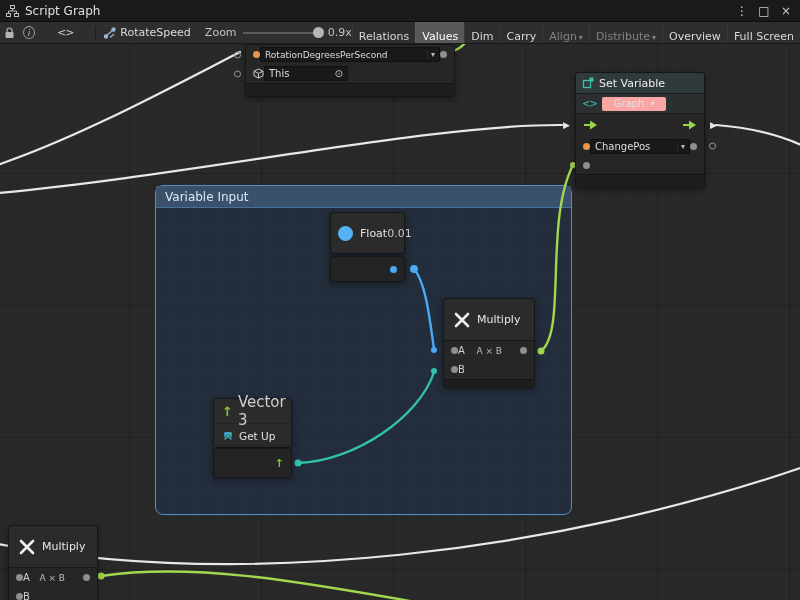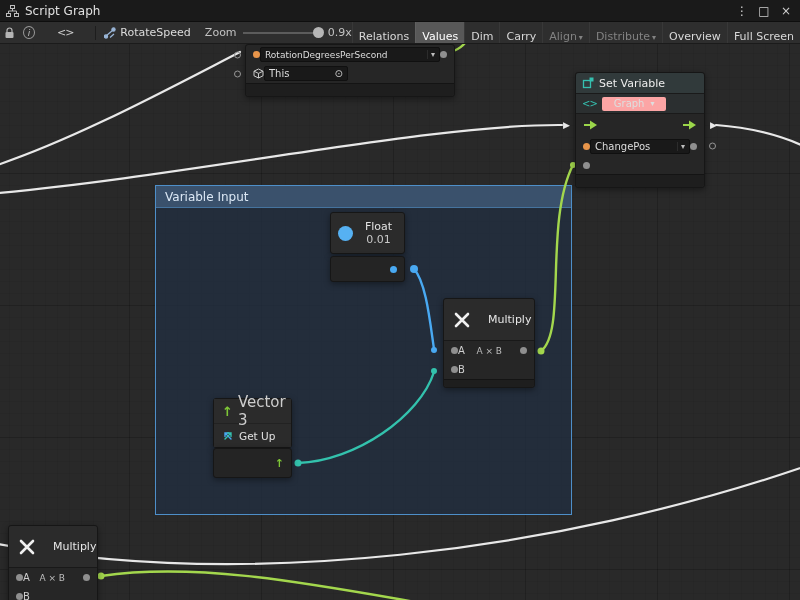--- a/index.html
+++ b/index.html
@@ -40,21 +40,21 @@
     background-image:
       linear-gradient(rgba(0,0,0,.16) 1px,transparent 1px),
       linear-gradient(90deg,rgba(0,0,0,.16) 1px,transparent 1px),
       linear-gradient(rgba(0,0,0,.06) 1px,transparent 1px),
       linear-gradient(90deg,rgba(0,0,0,.06) 1px,transparent 1px);
     background-size:132px 132px,132px 132px,12px 12px,12px 12px;background-position:-3px -3px}
   .wires{position:absolute;left:0;top:0;pointer-events:none}
 
   
   .group{position:absolute;left:155px;top:141px;width:417px;height:330px;
-         background:rgba(33,46,64,.78);border:1px solid #4e8fc9;border-radius:0}
+         background:rgba(33,46,64,.78);border:1px solid #4e8fc9;border-radius:8px}
   .group-header{height:22px;background:rgba(62,88,118,.85);border-bottom:1px solid rgba(78,143,201,.55);
                 display:flex;align-items:center;padding:0 9px;font-size:12px;color:#dce8f5}
 
   
   .node{position:absolute;background:#262626;border:1px solid #161616;border-radius:3px;
         box-shadow:0 2px 6px rgba(0,0,0,.4)}
   .nrow{position:relative;display:flex;align-items:center;height:19px;padding:0 7px}
   .nfooter{height:13px;background:#1e1e1e;border-top:1px solid #141414;border-radius:0 0 3px 3px}
   .p-dot{width:7px;height:7px;border-radius:50%;background:#8f8f8f;flex:none}
   .p-dot.orange{background:#e8954a}
@@ -78,28 +78,28 @@
   .sv-kind{height:20px;background:#2b2f30;border-bottom:1px solid #1a1a1a;display:flex;
            align-items:center;gap:5px;padding:0 6px}
   .teal-code{color:#35c0b0;font-size:10px;letter-spacing:-1px}
   .kind-btn{background:#3d3d3d;border:7px solid #fca5a5;border-radius:2px;height:14px;
             display:flex;align-items:center;gap:4px;padding:0 5px;font-size:10px;color:#dedede}
   .flow{height:22px;justify-content:space-between}
   .tri{position:absolute;top:50%;transform:translateY(-50%);font-size:9px;color:#e8e8e8;line-height:1}
   .tri.l{left:-13px}.tri.r{right:-13px}
 
   
-  .mult-header{height:42px;display:flex;align-items:center;gap:17px;padding:0 9px;
+  .mult-header{height:42px;display:flex;align-items:center;gap:6px;padding:0 9px;
                background:#2b2b2b;border-bottom:1px solid #191919;border-radius:3px 3px 0 0;
                font-size:11px;color:#e6e6e6}
 
   
   .float-main{display:flex;align-items:center;gap:7px;padding:0 7px;background:#2b2b2b}
   .float-circle{width:15px;height:15px;border-radius:50%;background:#56b1f2;flex:none}
-  .float-col{display:flex;flex-direction:column;align-items:center;flex:1}
+  .float-col{display:flex;flex-direction:row;align-items:center;flex:1}
   .float-type{font-size:11px;color:#e2e2e2}
   .float-val{font-size:11px;color:#c9c9c9}
   .strip{background:#242424}
   .strip .nrow{height:100%}
 
   
   .vrow{display:flex;align-items:center;gap:5px;height:24px;padding:0 8px;background:#2b2b2b}
   .vrow+.vrow{border-top:1px solid #222}
   .up-glyph{color:#7ec636;font-weight:bold;font-size:13px;line-height:1}
   .up-glyph.small{font-size:11px}

